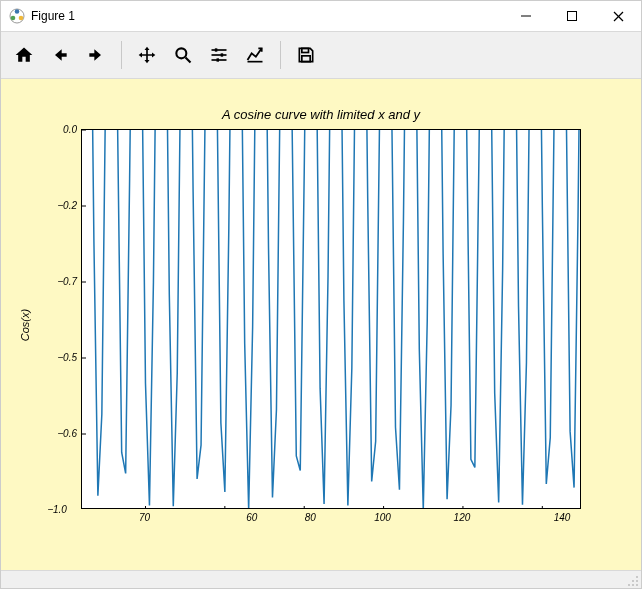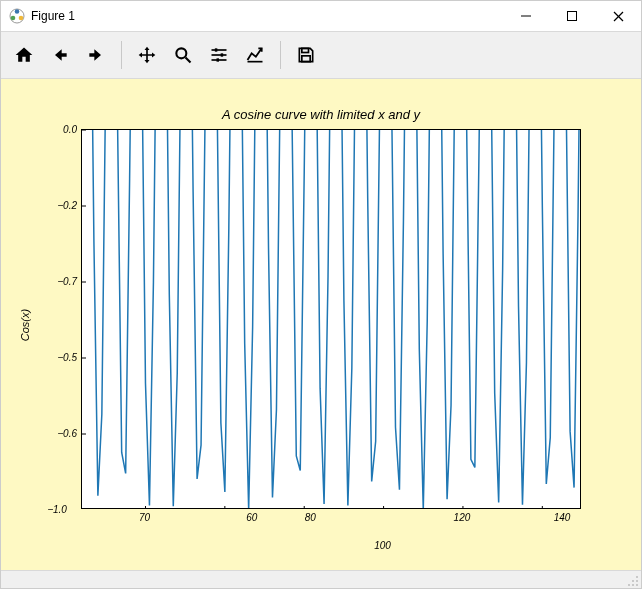--- a/index.html
+++ b/index.html
@@ -217,21 +217,21 @@
       <div class="ytick" style="top: 126px;">−0.2</div>
       <div class="ytick" style="top: 202px;">−0.7</div>
       <div class="ytick" style="top: 278px;">−0.5</div>
       <div class="ytick" style="top: 354px;">−0.6</div>
       <div class="ytick" style="top: 430px; text-align: center;">−1.0</div>
     </div>
   <div id="xticks">
       <div class="xtick" style="left: 143.492px;">70</div>
       <div class="xtick" style="left: 222.857px; margin-left: 28px;">60</div>
       <div class="xtick" style="left: 302.222px; margin-left: 7px;">80</div>
-      <div class="xtick" style="left: 381.587px; margin-top: 28px;">100</div>
+      <div class="xtick" style="left: 381.587px;">100</div>
       <div class="xtick" style="left: 460.952px;">120</div>
       <div class="xtick" style="left: 561px;">140</div>
     </div>
   <div class="axes">
     <svg id="plotsvg" width="500" height="380">
         <polyline points="10.670043760236503,0 11.904761904761903,111.036 15.873015873015872,365.788 19.841269841269842,284.278 23.130998114375778,0" class="curve"></polyline>
         <polyline points="35.652011050241136,0 35.714285714285715,5.053999999999999 39.682539682539684,322.468 43.650793650793645,343.406 47.61904761904761,48.64 48.18759083366201,0" class="curve"></polyline>
         <polyline points="60.65711054998683,0 63.49206349206349,253.42200000000003 67.46031746031746,375.44 71.42857142857143,152.304 73.09242349518529,0" class="curve"></polyline>
         <polyline points="85.51038169837126,0 87.30158730158729,164.236 91.26984126984127,376.352 95.23809523809523,243.238 97.93829654040135,0" class="curve"></polyline>
         <polyline points="110.39654483092397,0 111.1111111111111,61.940000000000005 115.07936507936508,348.916 119.04761904761904,315.172 122.91288016478858,0" class="curve"></polyline>

